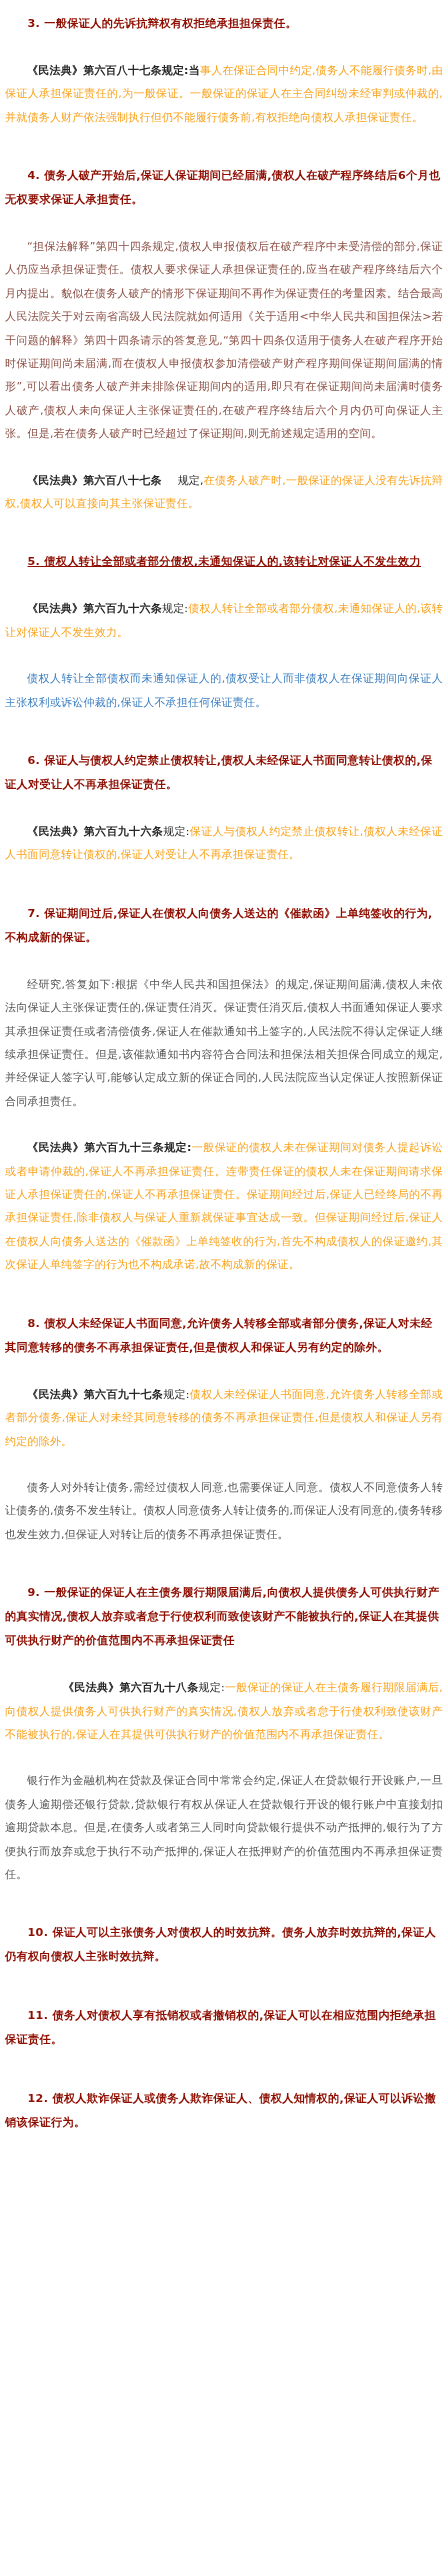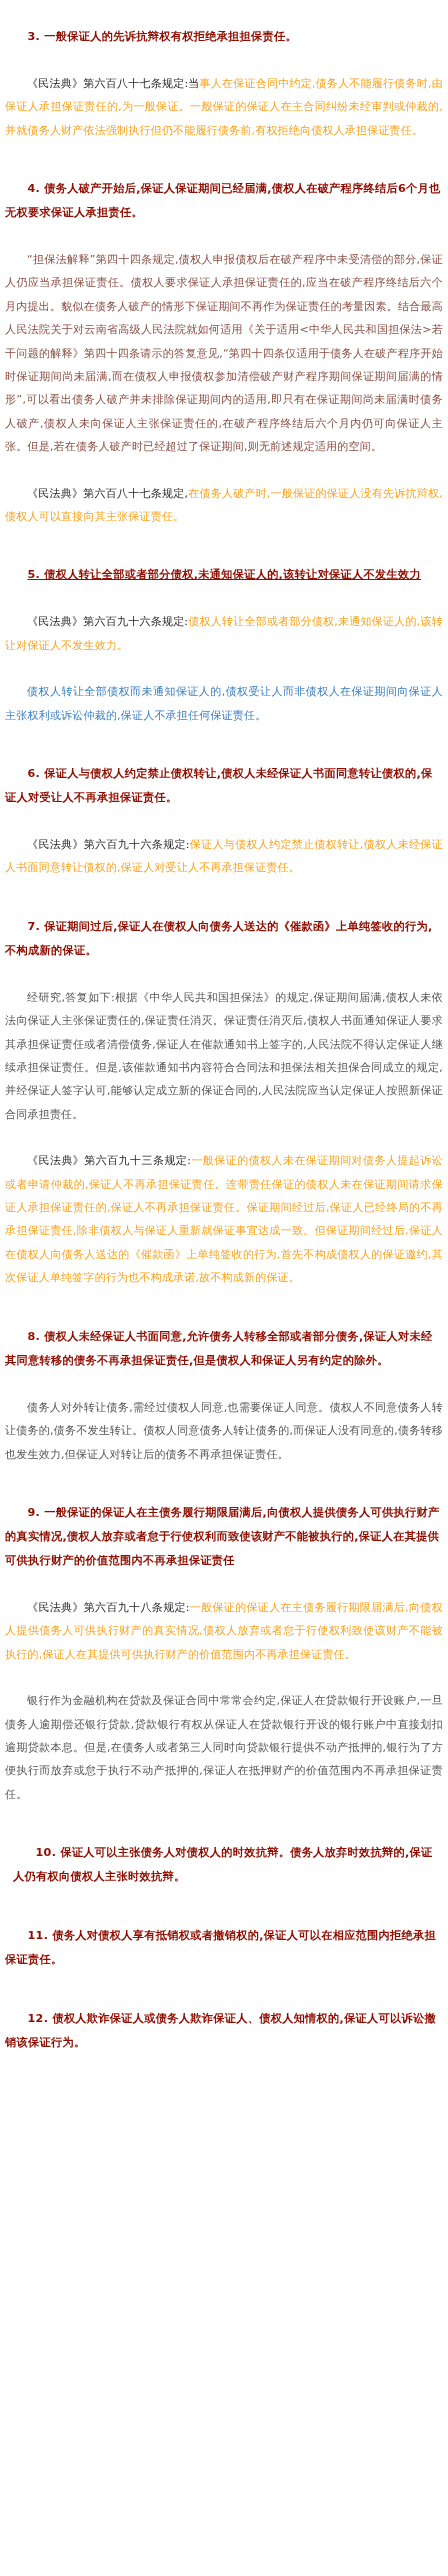--- a/index.html
+++ b/index.html
@@ -4,66 +4,67 @@
 <style>
   html,body{margin:0;padding:0;background:#ffffff;}
   body{width:448px;font-family:"DejaVu Sans","Liberation Sans",sans-serif;
        -webkit-font-smoothing:antialiased;}
   .article{padding:7.7px 5.1px 26px 5.1px;}
   section{display:block;}
   .sec-heading{
     font-size:11.2px;line-height:24px;font-weight:bold;
     margin:35px 0 23px 0;text-indent:2em;letter-spacing:0.3px;
   }
-  section:first-child .sec-heading{margin-top:17px;}
+  section:first-child .sec-heading{margin-top:4px;}
   .para{
     font-size:11px;line-height:23.4px;margin:23px 0;text-indent:2em;
     letter-spacing:0.2px;text-align:justify;
   }
-  .run-bold{font-weight:normal;}
+  .run-bold{font-weight:bold;}
 </style>
 </head>
 <body>
 
 <article class="article">
   <div>
       <section>
         <h2 class="sec-heading" style="color: rgb(143, 14, 2);">3. 一般保证人的先诉抗辩权有权拒绝承担担保责任。</h2>
         <p class="para"><span class="run-bold" style="color: rgb(38, 38, 38);">《民法典》第六百八十七条规定:当</span><span class="run-orange" style="color: rgb(249, 162, 27);">事人在保证合同中约定,债务人不能履行债务时,由保证人承担保证责任的,为一般保证。一般保证的保证人在主合同纠纷未经审判或仲裁的,并就债务人财产依法强制执行但仍不能履行债务前,有权拒绝向债权人承担保证责任。</span></p>
       </section>
       <section>
         <h2 class="sec-heading" style="color: rgb(143, 14, 2);">4. 债务人破产开始后,保证人保证期间已经届满,债权人在破产程序终结后6个月也无权要求保证人承担责任。</h2>
         <p class="para"><span class="run-maroon" style="color: rgb(138, 77, 66);">“担保法解释”第四十四条规定,债权人申报债权后在破产程序中未受清偿的部分,保证人仍应当承担保证责任。债权人要求保证人承担保证责任的,应当在破产程序终结后六个月内提出。貌似在债务人破产的情形下保证期间不再作为保证责任的考量因素。结合最高人民法院关于对云南省高级人民法院就如何适用《关于适用&lt;中华人民共和国担保法&gt;若干问题的解释》第四十四条请示的答复意见,“第四十四条仅适用于债务人在破产程序开始时保证期间尚未届满,而在债权人申报债权参加清偿破产财产程序期间保证期间届满的情形”,可以看出债务人破产并未排除保证期间内的适用,即只有在保证期间尚未届满时债务人破产,债权人未向保证人主张保证责任的,在破产程序终结后六个月内仍可向保证人主张。但是,若在债务人破产时已经超过了保证期间,则无前述规定适用的空间。</span></p>
-        <p class="para"><span class="run-bold" style="color: rgb(38, 38, 38);">《民法典》第六百八十七条</span><span class="run-dark" style="color: rgb(38, 38, 38);">规定,</span><span class="run-orange" style="color: rgb(249, 162, 27);">在债务人破产时,一般保证的保证人没有先诉抗辩权,债权人可以直接向其主张保证责任。</span></p>
+        <p class="para"><span class="run-bold" style="color: rgb(38, 38, 38);">《民法典》第六百八十七条</span><span class="run-dark" style="color: rgb(38, 38, 38); margin-left: 16px;">规定,</span><span class="run-orange" style="color: rgb(249, 162, 27);">在债务人破产时,一般保证的保证人没有先诉抗辩权,债权人可以直接向其主张保证责任。</span></p>
       </section>
       <section>
         <h2 class="sec-heading" style="color: rgb(143, 14, 2); text-decoration: underline;">5. 债权人转让全部或者部分债权,未通知保证人的,该转让对保证人不发生效力</h2>
         <p class="para"><span class="run-bold" style="color: rgb(38, 38, 38);">《民法典》第六百九十六条</span><span class="run-dark" style="color: rgb(38, 38, 38);">规定:</span><span class="run-orange" style="color: rgb(249, 162, 27);">债权人转让全部或者部分债权,未通知保证人的,该转让对保证人不发生效力。</span></p>
         <p class="para"><span class="run-blue" style="color: rgb(58, 126, 193);">债权人转让全部债权而未通知保证人的,债权受让人而非债权人在保证期间向保证人主张权利或诉讼仲裁的,保证人不承担任何保证责任。</span></p>
       </section>
       <section>
         <h2 class="sec-heading" style="color: rgb(143, 14, 2);">6. 保证人与债权人约定禁止债权转让,债权人未经保证人书面同意转让债权的,保证人对受让人不再承担保证责任。</h2>
         <p class="para"><span class="run-bold" style="color: rgb(38, 38, 38);">《民法典》第六百九十六条</span><span class="run-dark" style="color: rgb(38, 38, 38);">规定:</span><span class="run-orange" style="color: rgb(249, 162, 27);">保证人与债权人约定禁止债权转让,债权人未经保证人书面同意转让债权的,保证人对受让人不再承担保证责任。</span></p>
       </section>
       <section>
         <h2 class="sec-heading" style="color: rgb(143, 14, 2);">7. 保证期间过后,保证人在债权人向债务人送达的《催款函》上单纯签收的行为,不构成新的保证。</h2>
         <p class="para"><span class="run-gray" style="color: rgb(84, 84, 84);">经研究,答复如下:根据《中华人民共和国担保法》的规定,保证期间届满,债权人未依法向保证人主张保证责任的,保证责任消灭。保证责任消灭后,债权人书面通知保证人要求其承担保证责任或者清偿债务,保证人在催款通知书上签字的,人民法院不得认定保证人继续承担保证责任。但是,该催款通知书内容符合合同法和担保法相关担保合同成立的规定,并经保证人签字认可,能够认定成立新的保证合同的,人民法院应当认定保证人按照新保证合同承担责任。</span></p>
         <p class="para"><span class="run-bold" style="color: rgb(38, 38, 38);">《民法典》第六百九十三条规定:</span><span class="run-orange" style="color: rgb(249, 162, 27);">一般保证的债权人未在保证期间对债务人提起诉讼或者申请仲裁的,保证人不再承担保证责任。连带责任保证的债权人未在保证期间请求保证人承担保证责任的,保证人不再承担保证责任。保证期间经过后,保证人已经终局的不再承担保证责任,除非债权人与保证人重新就保证事宜达成一致。但保证期间经过后,保证人在债权人向债务人送达的《催款函》上单纯签收的行为,首先不构成债权人的保证邀约,其次保证人单纯签字的行为也不构成承诺,故不构成新的保证。</span></p>
       </section>
       <section>
         <h2 class="sec-heading" style="color: rgb(143, 14, 2);">8. 债权人未经保证人书面同意,允许债务人转移全部或者部分债务,保证人对未经其同意转移的债务不再承担保证责任,但是债权人和保证人另有约定的除外。</h2>
+        <p class="para"><span class="run-bold" style="color: rgb(38, 38, 38);">《民法典》第六百九十七条</span><span class="run-dark" style="color: rgb(38, 38, 38);">规定:</span><span class="run-orange" style="color: rgb(249, 162, 27);">债权人未经保证人书面同意,允许债务人转移全部或者部分债务,保证人对未经其同意转移的债务不再承担保证责任,但是债权人和保证人另有约定的除外。</span></p>
         <p class="para"><span class="run-gray" style="color: rgb(84, 84, 84);">债务人对外转让债务,需经过债权人同意,也需要保证人同意。债权人不同意债务人转让债务的,债务不发生转让。债权人同意债务人转让债务的,而保证人没有同意的,债务转移也发生效力,但保证人对转让后的债务不再承担保证责任。</span></p>
       </section>
       <section>
         <h2 class="sec-heading" style="color: rgb(143, 14, 2);">9. 一般保证的保证人在主债务履行期限届满后,向债权人提供债务人可供执行财产的真实情况,债权人放弃或者怠于行使权利而致使该财产不能被执行的,保证人在其提供可供执行财产的价值范围内不再承担保证责任</h2>
-        <p class="para"><span class="run-bold" style="color: rgb(38, 38, 38);">《民法典》第六百九十八条</span><span class="run-dark" style="color: rgb(38, 38, 38);">规定:</span><span class="run-orange" style="color: rgb(249, 162, 27);">一般保证的保证人在主债务履行期限届满后,向债权人提供债务人可供执行财产的真实情况,债权人放弃或者怠于行使权利致使该财产不能被执行的,保证人在其提供可供执行财产的价值范围内不再承担保证责任。</span></p>
+        <p class="para"><span class="run-bold" style="color: rgb(38, 38, 38); margin-left: 36px;">《民法典》第六百九十八条</span><span class="run-dark" style="color: rgb(38, 38, 38);">规定:</span><span class="run-orange" style="color: rgb(249, 162, 27);">一般保证的保证人在主债务履行期限届满后,向债权人提供债务人可供执行财产的真实情况,债权人放弃或者怠于行使权利致使该财产不能被执行的,保证人在其提供可供执行财产的价值范围内不再承担保证责任。</span></p>
         <p class="para"><span class="run-gray" style="color: rgb(84, 84, 84);">银行作为金融机构在贷款及保证合同中常常会约定,保证人在贷款银行开设账户,一旦债务人逾期偿还银行贷款,贷款银行有权从保证人在贷款银行开设的银行账户中直接划扣逾期贷款本息。但是,在债务人或者第三人同时向贷款银行提供不动产抵押的,银行为了方便执行而放弃或怠于执行不动产抵押的,保证人在抵押财产的价值范围内不再承担保证责任。</span></p>
       </section>
       <section>
-        <h2 class="sec-heading" style="color: rgb(143, 14, 2); margin-left: 8px;">10. 保证人可以主张债务人对债权人的时效抗辩。债务人放弃时效抗辩的,保证人仍有权向债权人主张时效抗辩。</h2>
+        <h2 class="sec-heading" style="color: rgb(143, 14, 2);">10. 保证人可以主张债务人对债权人的时效抗辩。债务人放弃时效抗辩的,保证人仍有权向债权人主张时效抗辩。</h2>
       </section>
       <section>
         <h2 class="sec-heading" style="color: rgb(143, 14, 2);">11. 债务人对债权人享有抵销权或者撤销权的,保证人可以在相应范围内拒绝承担保证责任。</h2>
       </section>
       <section>
         <h2 class="sec-heading" style="color: rgb(143, 14, 2);">12. 债权人欺诈保证人或债务人欺诈保证人、债权人知情权的,保证人可以诉讼撤销该保证行为。</h2>
       </section>
     </div>
 </article>
 

